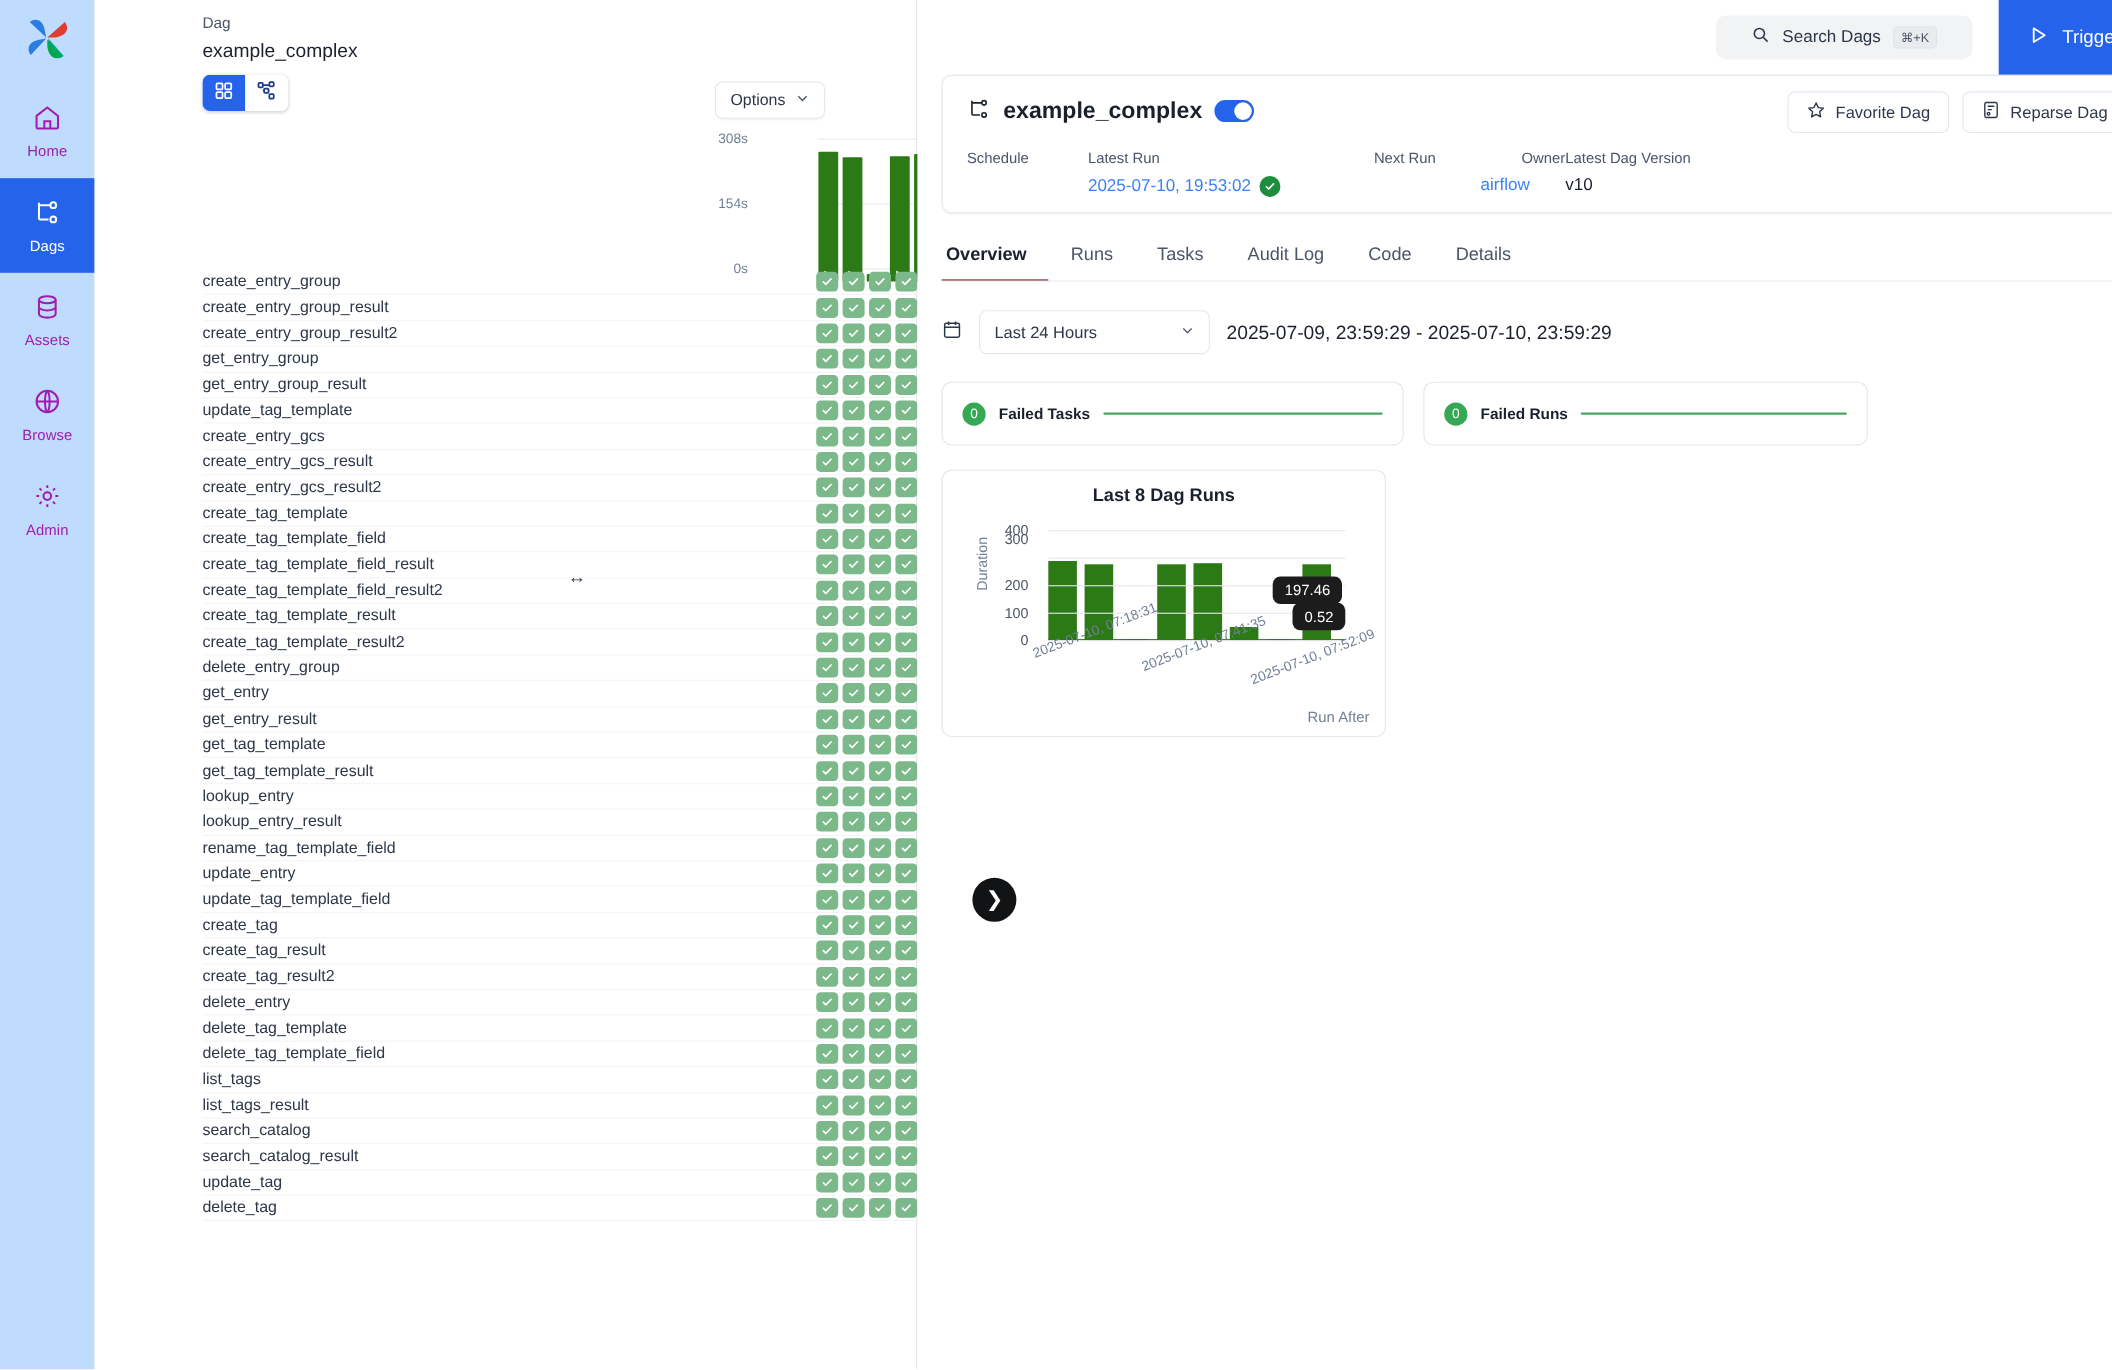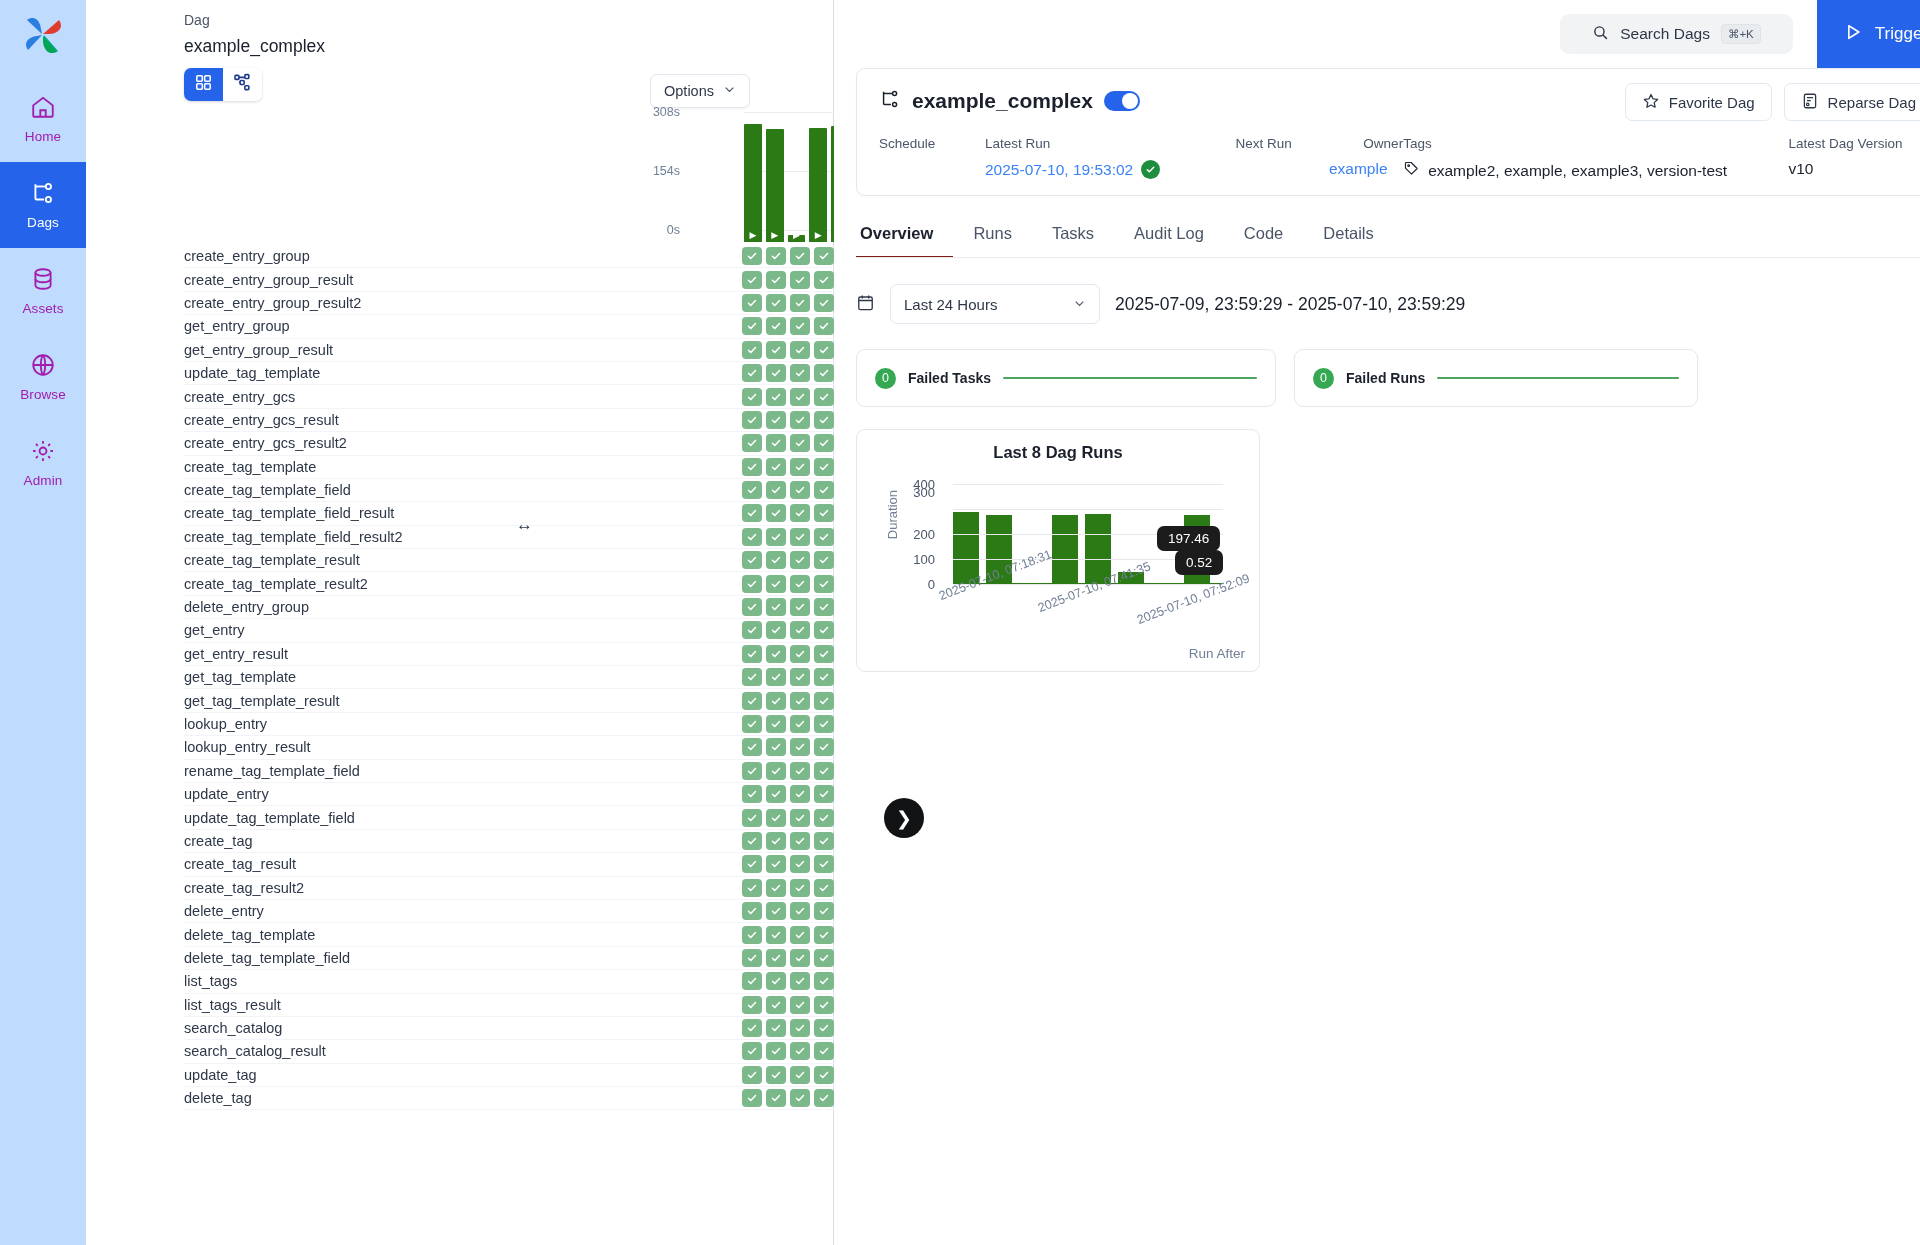--- a/index.html
+++ b/index.html
@@ -53,21 +53,21 @@
 
   .options-btn {
     position: absolute; right: 83px; top: 74px;
     border: 1px solid #e2e8f0; border-radius: 7px; background: #fff;
     height: 34px; padding: 0 13px; display: flex; align-items: center; gap: 9px;
     font-size: 14.5px; color: #2d3748; cursor: pointer;
     box-shadow: 0 1px 2px rgba(0,0,0,.05);
   }
 
   
-  .gridchart { position: absolute; left: 600px; top: 112px; width: 170px; height: 130px; }
+  .gridchart { position: absolute; left: 600px; top: 126px; width: 170px; height: 130px; }
   .gc-axis-lbl { position: absolute; right: 176px; font-size: 12.5px; color: #718096; text-align: right; white-space: nowrap; }
   .gc-gridline { position: absolute; left: 0; width: 170px; height: 1px; background: #e8eaed; }
   .gc-bars { position: absolute; left: 58px; bottom: 0; width: 170px; height: 118px; display: flex; align-items: flex-end; gap: 4px; }
   .gc-bar { width: 20px; background: #2c7a16; position: relative; border-radius: 1px 1px 0 0; }
   .gc-run-icon {
     position: absolute; bottom: 2px; left: 50%; transform: translateX(-50%);
     color: #fff; font-size: 9px; line-height: 1;
   }
 
   
@@ -2106,34 +2106,22 @@
             </span>
           </div>
         </div>
         <div class="meta-col" style="width:97px;">
           <div class="meta-head">Next Run</div>
           <div class="meta-val"></div>
         </div>
         <div class="meta-col" style="width:77px;text-align:right;">
           <div class="meta-head">Owner</div>
           <div class="meta-val">
-              <a class="meta-link" href="#" style="text-decoration:none">example</a>
-            </div>
-        </div>
-        <div class="meta-col" style="width:400px;">
-          <div class="meta-head">Tags</div>
-          <div class="meta-val">
-            <span>
-              <svg width="17" height="17" viewBox="0 0 24 24" fill="none" stroke="#1a202c" stroke-width="1.6" stroke-linejoin="round">
-                <path d="M3.5 11.5V4.5a1 1 0 0 1 1-1h7l8.5 8.5-8 8z"></path>
-                  <circle cx="8" cy="8" r="1.2"></circle>
-              </svg>
-            </span>
-            <span>example2, example, example3, version-test</span>
-          </div>
+              <a class="meta-link" href="#" style="text-decoration:none">airflow</a>
+            </div>
         </div>
         <div class="meta-col" style="width:150px;">
           <div class="meta-head">Latest Dag Version</div>
           <div class="meta-val">v10</div>
         </div>
       </div>
     </div>
 
     <div class="tabs">
       <div class="tab active">Overview</div>

